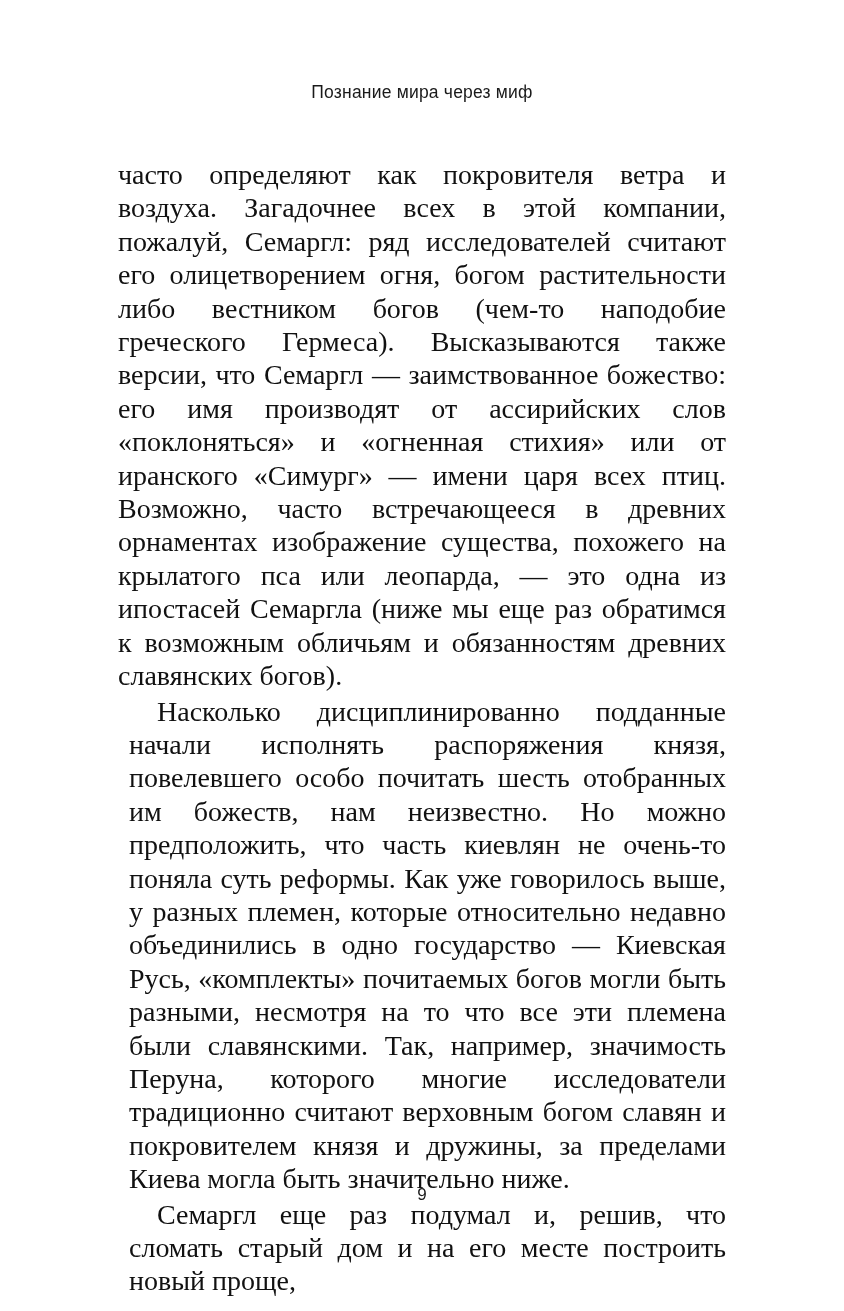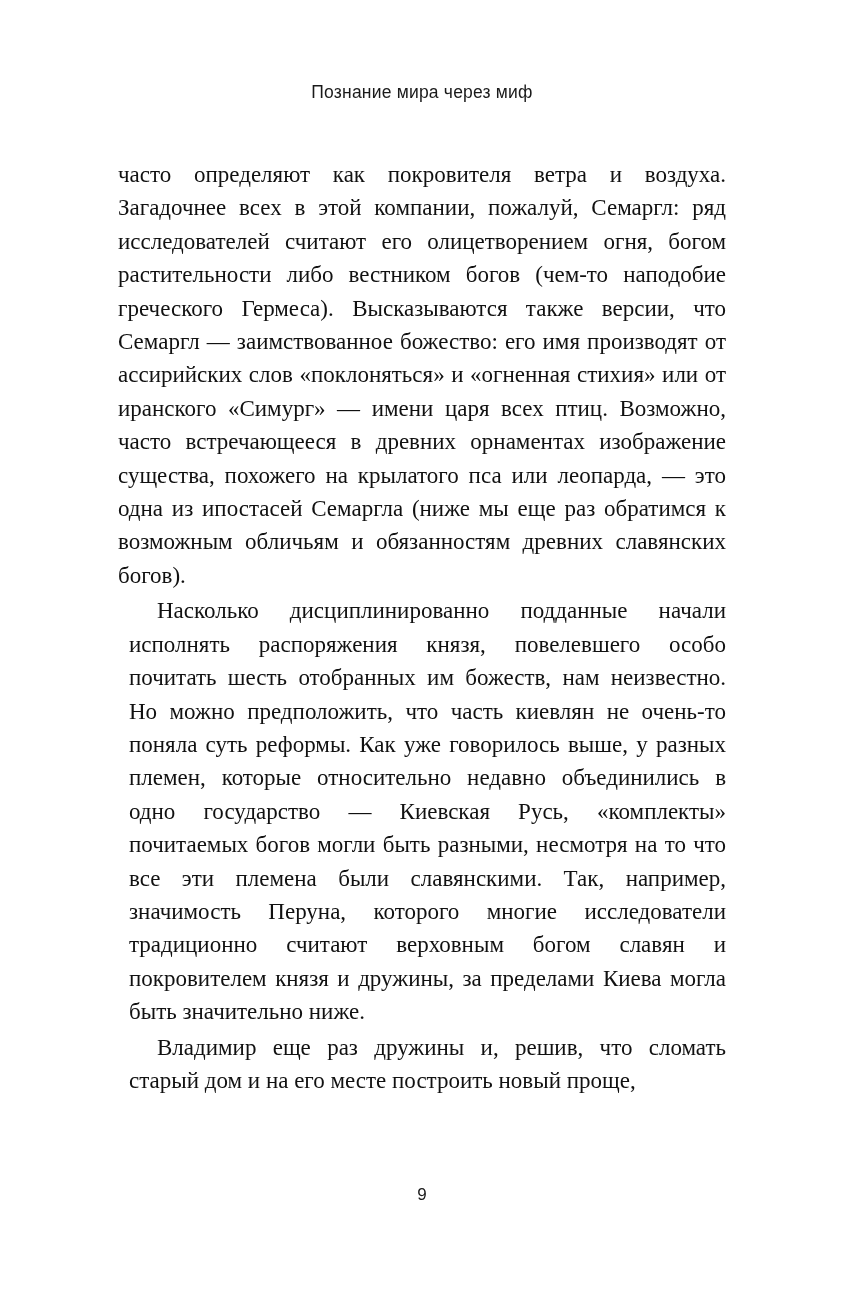--- a/index.html
+++ b/index.html
@@ -33,21 +33,21 @@
     color: #1a1a1a;
   }
   .body-col {
     position: absolute;
     top: 158px;
     left: 118px;
     width: 608px;
   }
   .para {
     margin: 0 0 0 0;
-    font-size: 23px;
+    font-size: 28px;
     line-height: 33.4px;
     text-align: justify;
     text-justify: inter-word;
     color: #111111;
     hyphens: manual;
   }
   .para + .para {
     margin-top: 2px;
     text-indent: 28px;
     margin-left: 11px;
@@ -69,18 +69,18 @@
 </head>
 <body>
 
 <div class="page">
 
   <div class="running-head">Познание мира через миф</div>
 
   <div class="body-col">
     <p class="para first">часто определяют как покровителя ветра и воздуха. Загадочнее всех в этой компании, пожалуй, Семаргл: ряд исследователей считают его олицетворением огня, богом растительности либо вестником богов (чем-то наподобие греческого Гермеса). Высказываются также версии, что Семаргл — заимствованное божество: его имя производят от ассирийских слов «поклоняться» и «огненная стихия» или от иранского «Симург» — имени царя всех птиц. Возможно, часто встречающееся в древних орнаментах изображение существа, похожего на крылатого пса или леопарда, — это одна из ипостасей Семаргла (ниже мы еще раз обратимся к возможным обличьям и обязанностям древних славянских богов).</p>
     <p class="para">Насколько дисциплинированно подданные начали исполнять распоряжения князя, повелевшего особо почитать шесть отобранных им божеств, нам неизвестно. Но можно предположить, что часть киевлян не очень-то поняла суть реформы. Как уже говорилось выше, у разных племен, которые относительно недавно объединились в одно государство — Киевская Русь, «комплекты» почитаемых богов могли быть разными, несмотря на то что все эти племена были славянскими. Так, например, значимость Перуна, которого многие исследователи традиционно считают верховным богом славян и покровителем князя и дружины, за пределами Киева могла быть значительно ниже.</p>
-    <p class="para">Владимир еще раз дружины и, решив, что сломать старый дом и на его месте построить новый проще,</p>
+    <p class="para">Семаргл еще раз подумал и, решив, что сломать старый дом и на его месте построить новый проще,</p>
   </div>
 
   <div class="folio">9</div>
 
 </div>
 
 </body></html>

